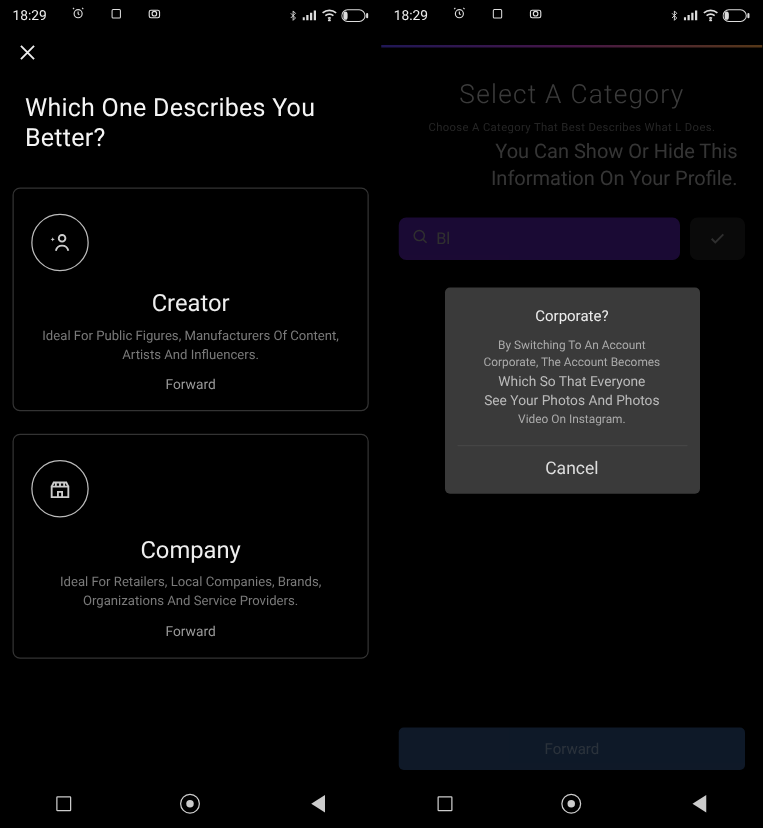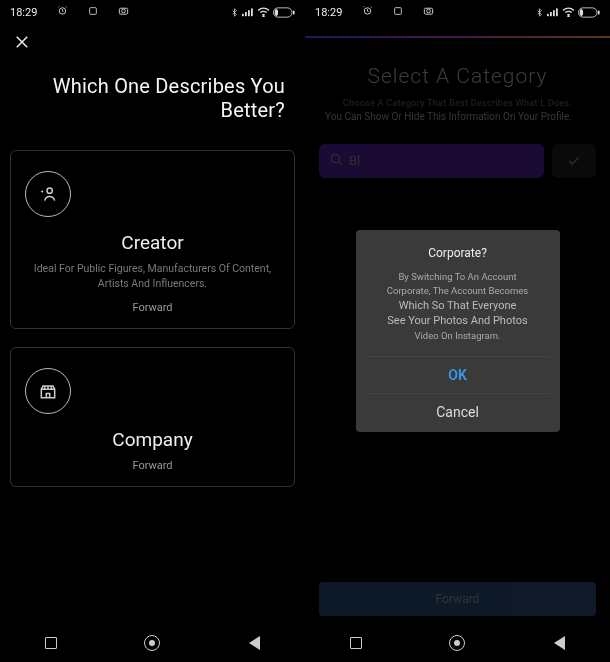--- a/index.html
+++ b/index.html
@@ -40,21 +40,21 @@
     width: 20px;
     height: 20px;
     display: flex;
     align-items: center;
     justify-content: center;
     cursor: pointer;
   }
   .heading {
     font-size: 20px;
     font-weight: 400;
-    text-align: right;
+    text-align: left;
     margin: 22px 20px 28px 20px;
     color: #f5f5f5;
     letter-spacing: 0.2px;
   }
   .card {
     margin: 0 10px 18px 10px;
     border: 1px solid #333;
     border-radius: 6px;
     padding: 20px 14px 14px 14px;
     display: flex;
@@ -129,23 +129,23 @@
     letter-spacing: 1px;
   }
   .sel-sub1 {
     font-size: 9px;
     text-align: center;
     color: #6a6a6a;
     padding: 0 20px;
     letter-spacing: 0.3px;
   }
   .sel-sub2 {
-    font-size: 10px;
+    font-size: 16px;
     color: #999;
-    text-align: left;
+    text-align: right;
     padding: 2px 20px 0 20px;
     line-height: 1.4;
   }
   .search-row {
     display: flex;
     gap: 8px;
     padding: 20px 14px 0 14px;
   }
   .search-box {
     flex: 1;
@@ -310,20 +310,21 @@
   <div class="card">
     <div class="icon-circle">
       <svg width="20" height="20" viewBox="0 0 24 24" fill="none" stroke="#ccc" stroke-width="1.8">
         <path d="M4 10h16v10H4z"></path>
         <path d="M4 10l2-4h12l2 4"></path>
         <path d="M8 10v-4M12 10v-4M16 10v-4"></path>
         <path d="M10 20v-5h4v5"></path>
       </svg>
     </div>
     <div class="card-title">Company</div>
+    <div class="card-desc">Ideal For Retailers, Local Companies, Brands, Organizations And Service Providers.</div>
     <div class="card-forward">Forward</div>
   </div>
 
   <div class="nav-bar">
     <div class="nav-item">
         <div class="nav-square"></div>
       </div>
     <div class="nav-item">
         <div class="nav-circle-outer">
           <div class="nav-circle-inner"></div>
@@ -415,21 +416,20 @@
 
     <div class="dialog">
       <div class="dialog-title2">Corporate?</div>
       <div class="dialog-body">
         <span>By Switching To An Account</span><br>
         <span>Corporate, The Account Becomes</span>
         <span class="em">Which So That Everyone</span>
         <span class="em">See Your Photos And Photos</span>
         <span>Video On Instagram.</span>
       </div>
-      <div class="dialog-ok">OK</div>
       <div class="dialog-cancel">Cancel</div>
     </div>
 
     <div class="bottom-btn dimmed">
       <span>Forward</span>
     </div>
   </div>
 
   <div class="nav-bar">
     <div class="nav-item">

